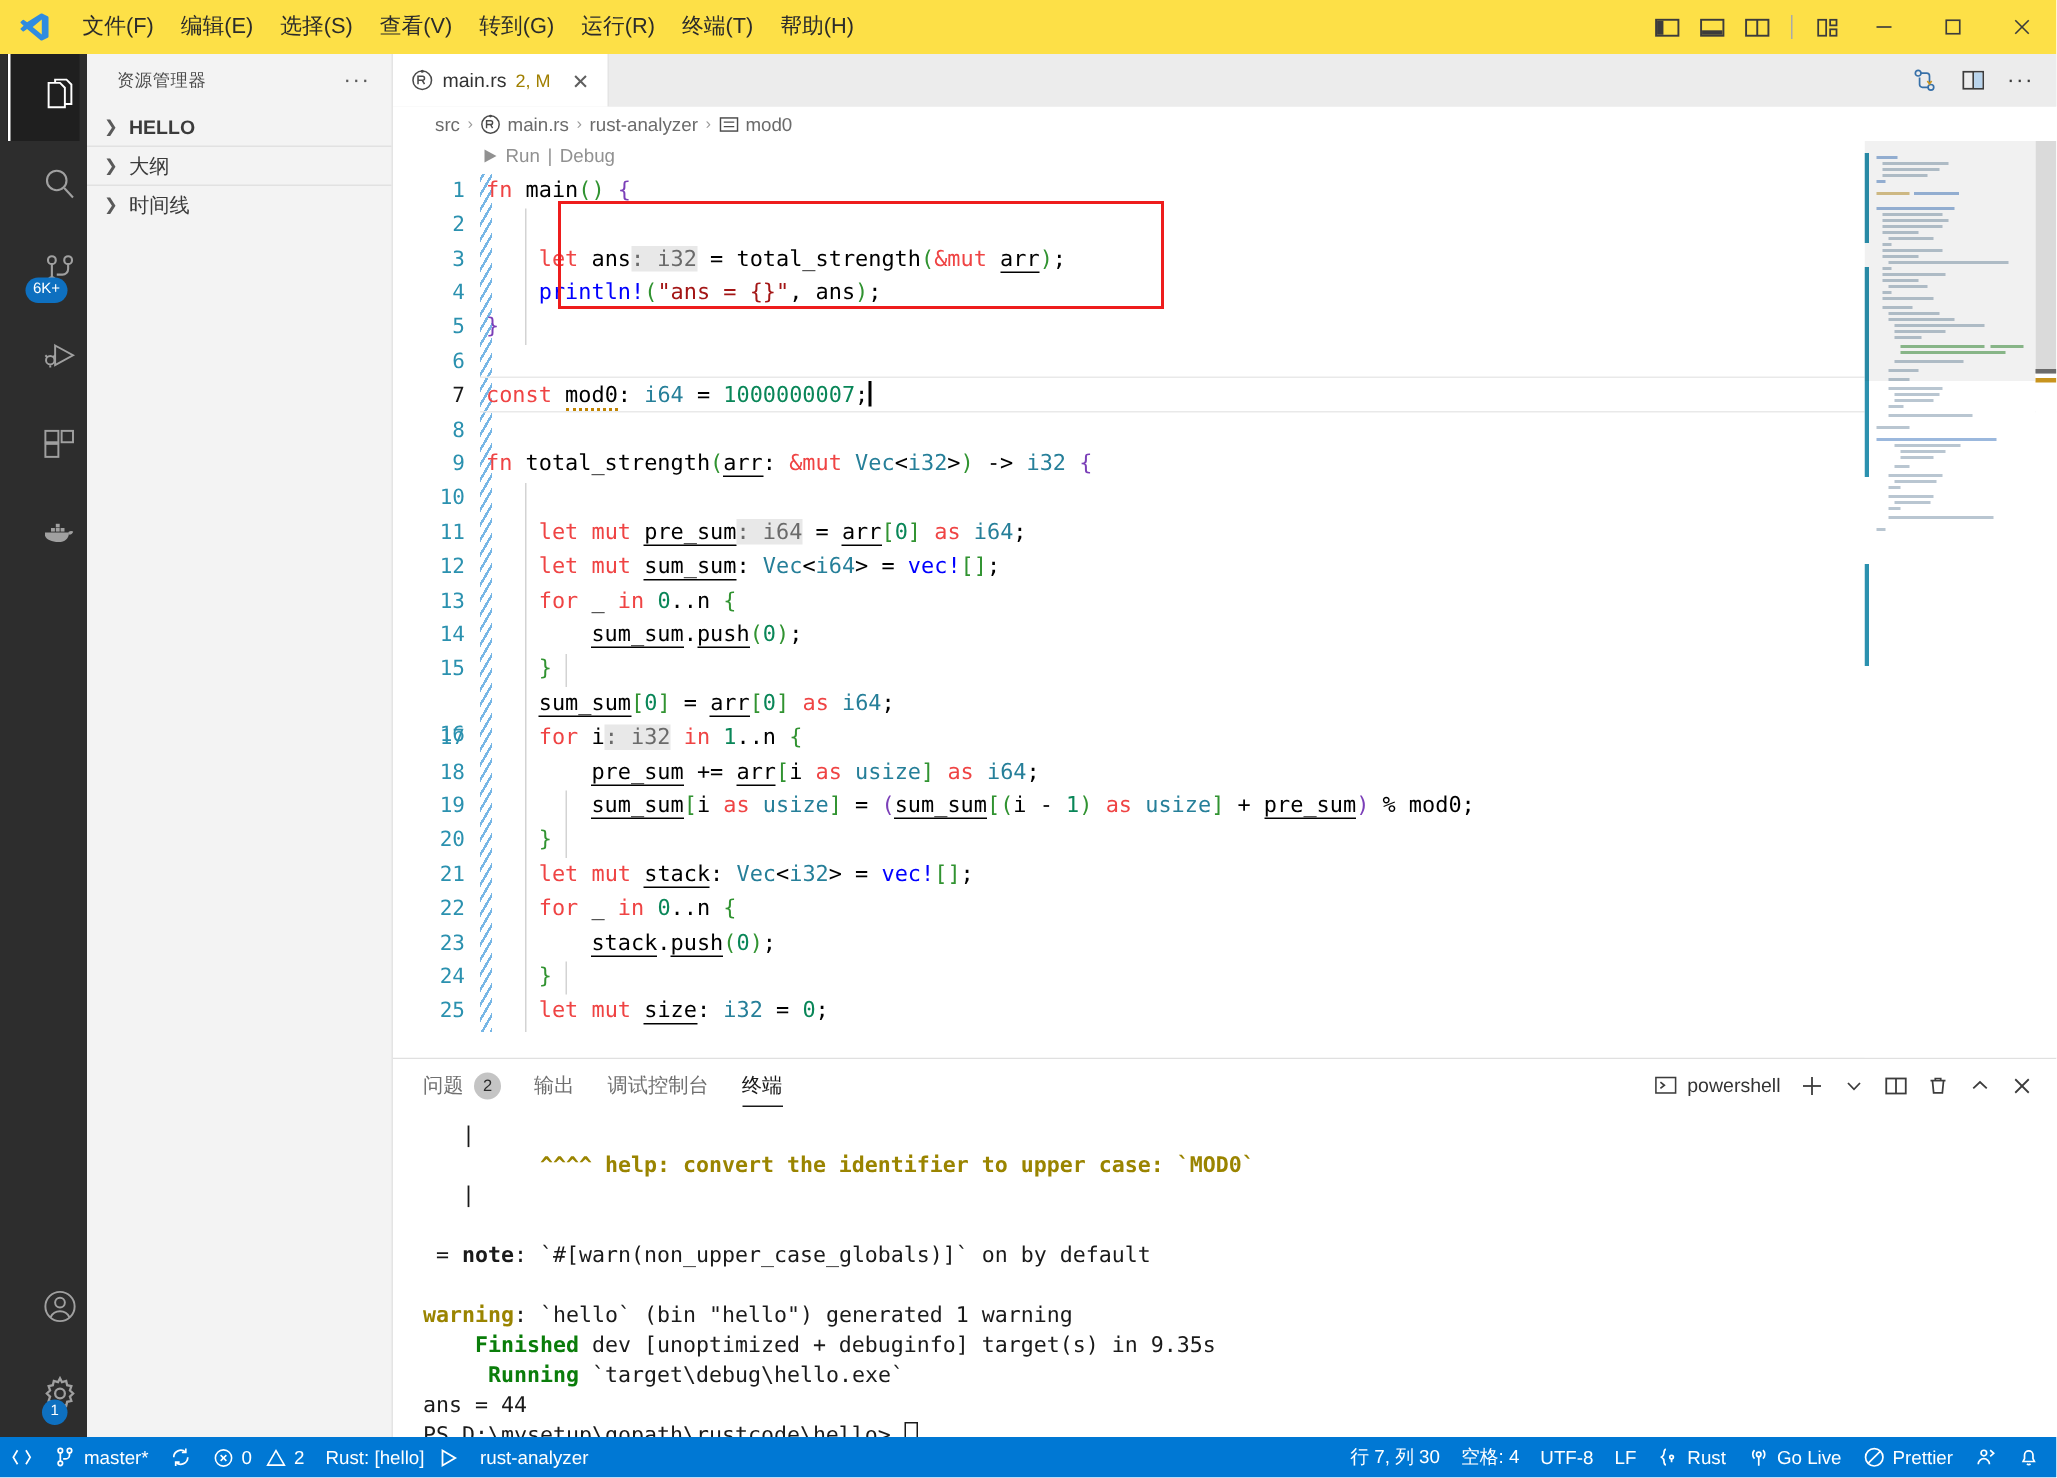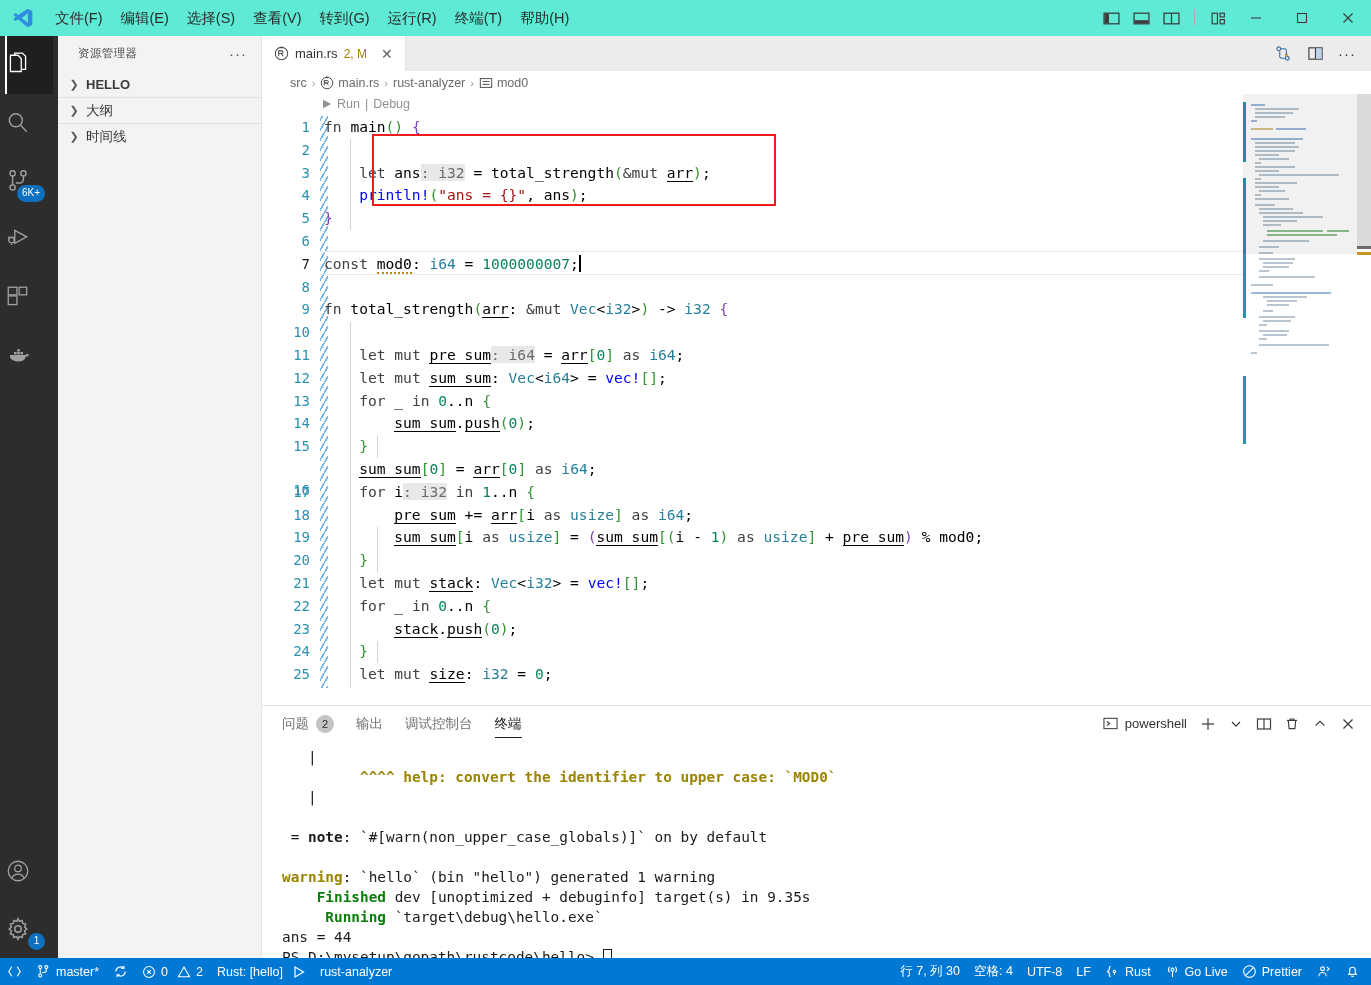--- a/index.html
+++ b/index.html
@@ -7,21 +7,21 @@
     width: 1371px; height: 985px;
     overflow: hidden;
     font-family: "Liberation Sans", sans-serif;
     background: #ffffff;
     -webkit-font-smoothing: antialiased;
   }
   .app { position: relative; width: 1371px; height: 985px; display: flex; flex-direction: column; }
 
   
   .titlebar {
-    height: 36px; background: #5eead4; color: #333;
+    height: 36px; background: #fde047; color: #333;
     display: flex; align-items: flex-start; flex: 0 0 36px;
     font-size: 13px; position: relative;
   }
   .vscode-logo { width: 46px; height: 36px; display: flex; align-items: center; justify-content: center; }
   .menu { display: flex; align-items: center; height: 36px; }
   .menu-item {
     padding: 0 9px; height: 36px; line-height: 36px; font-size: 14.5px;
     color: #2b2b2b; white-space: nowrap; cursor: default;
   }
   .title-center {
@@ -35,21 +35,21 @@
 
   
   .body-row { display: flex; flex: 1 1 auto; min-height: 0; }
 
   
   .activitybar {
     width: 58px; background: #2d2d2d; flex: 0 0 58px;
     display: flex; flex-direction: column; align-items: center;
   }
   .act-icon {
-    width: 48px; height: 58px; display: flex; align-items: center; justify-content: flex-start;
+    width: 48px; height: 58px; display: flex; align-items: center; justify-content: flex-end;
     position: relative; color: #a0a0a0;
   }
   .act-icon.active { color: #ffffff; box-shadow: inset 2px 0 0 #ffffff; background: #1f1f1f;}
   .act-icon .badge {
     position: absolute; right: 8px; bottom: 8px;
     background: #0e70c0; color: #fff; font-size: 10px; line-height: 16px;
     height: 17px; min-width: 17px; border-radius: 9px; padding: 0 4px;
     text-align: center; font-family: "Liberation Sans", sans-serif;
   }
   .act-icon .badge.wide { border-radius: 9px; padding: 0 5px; }
@@ -110,21 +110,21 @@
   }
   .ln {
     position: absolute; left: 0; width: 48px; text-align: right;
     color: #2b91af; font-family: "DejaVu Sans Mono", monospace; font-size: 14px;
   }
   .guide-col { position: absolute; left: 58px; top: 0; bottom: 0; width: 8px;
     background: repeating-linear-gradient(-60deg, #4a9edd 0 1.6px, transparent 1.6px 5px); opacity: .75; }
   .codeline { position: absolute; left: 62px; white-space: pre; color: #000; }
 
   
-  .kw  { color: #404040; }
+  .kw  { color: #ef4444; }
   .num { color: #098658; }
   .str { color: #a31515; }
   .fnname { color: #000000; }
   .macro { color: #0000ff; }
   .type { color: #267f99; }
   .paren-g { color: #319331; }
   .paren-p { color: #7b3fb8; }
   .hint { background: #e8e8e8; color: #6a6a6a; }
   .mutu { border-bottom: 1px solid #000; }
   .squig { border-bottom: 2px dotted #c18401; }

